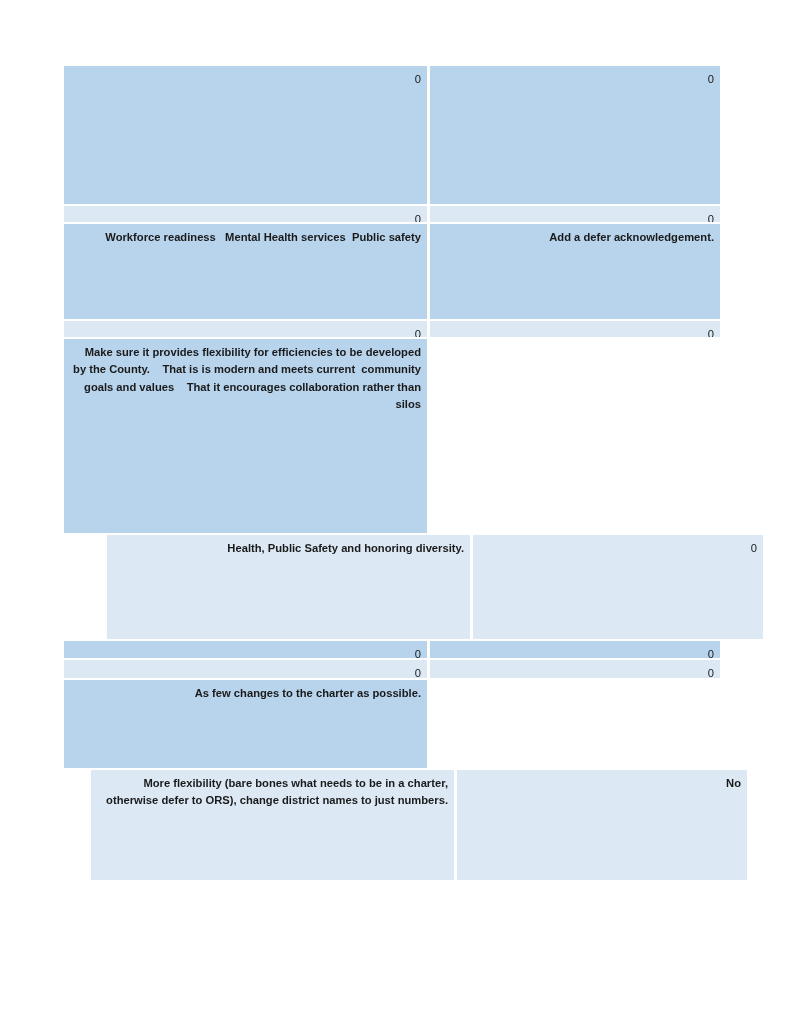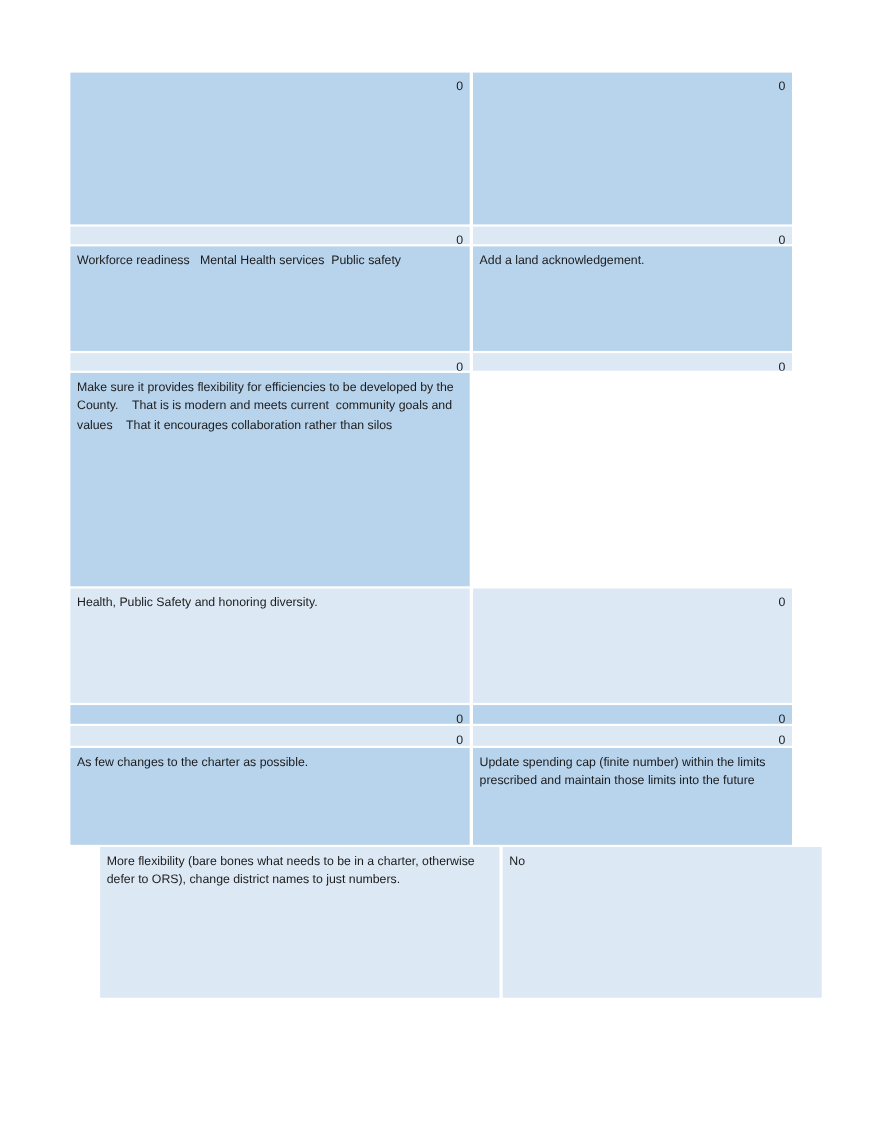--- a/index.html
+++ b/index.html
@@ -49,58 +49,57 @@
   .col-b {
     width: 290px;
     flex: 0 0 290px;
   }
 
   
   .shade-dark  { background: #b8d3ec; }
   .shade-light { background: #dce9f5; }
 
   .align-right { text-align: right; }
-  .align-left  { text-align: left; }
+  .align-left  { text-align: right; font-weight: bold; }
 </style>
 </head>
 <body>
 
 <div id="sheet">
     <div class="row" style="height: 138px;">
       <div class="cell col-a shade-dark align-right">0</div>
       <div class="cell col-b shade-dark align-right">0</div>
     </div>
     <div class="row" style="height: 16px;">
       <div class="cell col-a shade-light align-right">0</div>
       <div class="cell col-b shade-light align-right">0</div>
     </div>
     <div class="row" style="height: 95px;">
       <div class="cell col-a shade-dark align-left">Workforce readiness   Mental Health services  Public safety</div>
-      <div class="cell col-b shade-dark align-left">Add a land acknowledgement.</div>
+      <div class="cell col-b shade-dark align-left">Add a defer acknowledgement.</div>
     </div>
     <div class="row" style="height: 16px;">
       <div class="cell col-a shade-light align-right">0</div>
       <div class="cell col-b shade-light align-right">0</div>
     </div>
     <div class="row" style="height: 194px;">
       <div class="cell col-a shade-dark align-left">Make sure it provides flexibility for efficiencies to be developed by the County.    That is is modern and meets current  community goals and values    That it encourages collaboration rather than silos</div>
     </div>
-    <div class="row" style="height: 104px;">
+    <div class="row" style="height: 104px; margin-left: 43px;">
       <div class="cell col-a shade-light align-left">Health, Public Safety and honoring diversity.</div>
       <div class="cell col-b shade-light align-right">0</div>
     </div>
     <div class="row" style="height: 17px;">
       <div class="cell col-a shade-dark align-right">0</div>
       <div class="cell col-b shade-dark align-right">0</div>
     </div>
     <div class="row" style="height: 18px;">
       <div class="cell col-a shade-light align-right">0</div>
       <div class="cell col-b shade-light align-right">0</div>
     </div>
     <div class="row" style="height: 88px;">
       <div class="cell col-a shade-dark align-left">As few changes to the charter as possible.</div>
-      <div class="cell col-b shade-dark align-left">Update spending cap (finite number) within the limits prescribed and maintain those limits into the future</div>
     </div>
-    <div class="row" style="height: 137px; padding-left: 27px;">
+    <div class="row" style="height: 110px; padding-left: 27px;">
       <div class="cell col-a shade-light align-left">More flexibility (bare bones what needs to be in a charter, otherwise defer to ORS), change district names to just numbers.</div>
       <div class="cell col-b shade-light align-left">No</div>
     </div>
   </div>
 
 </body></html>

